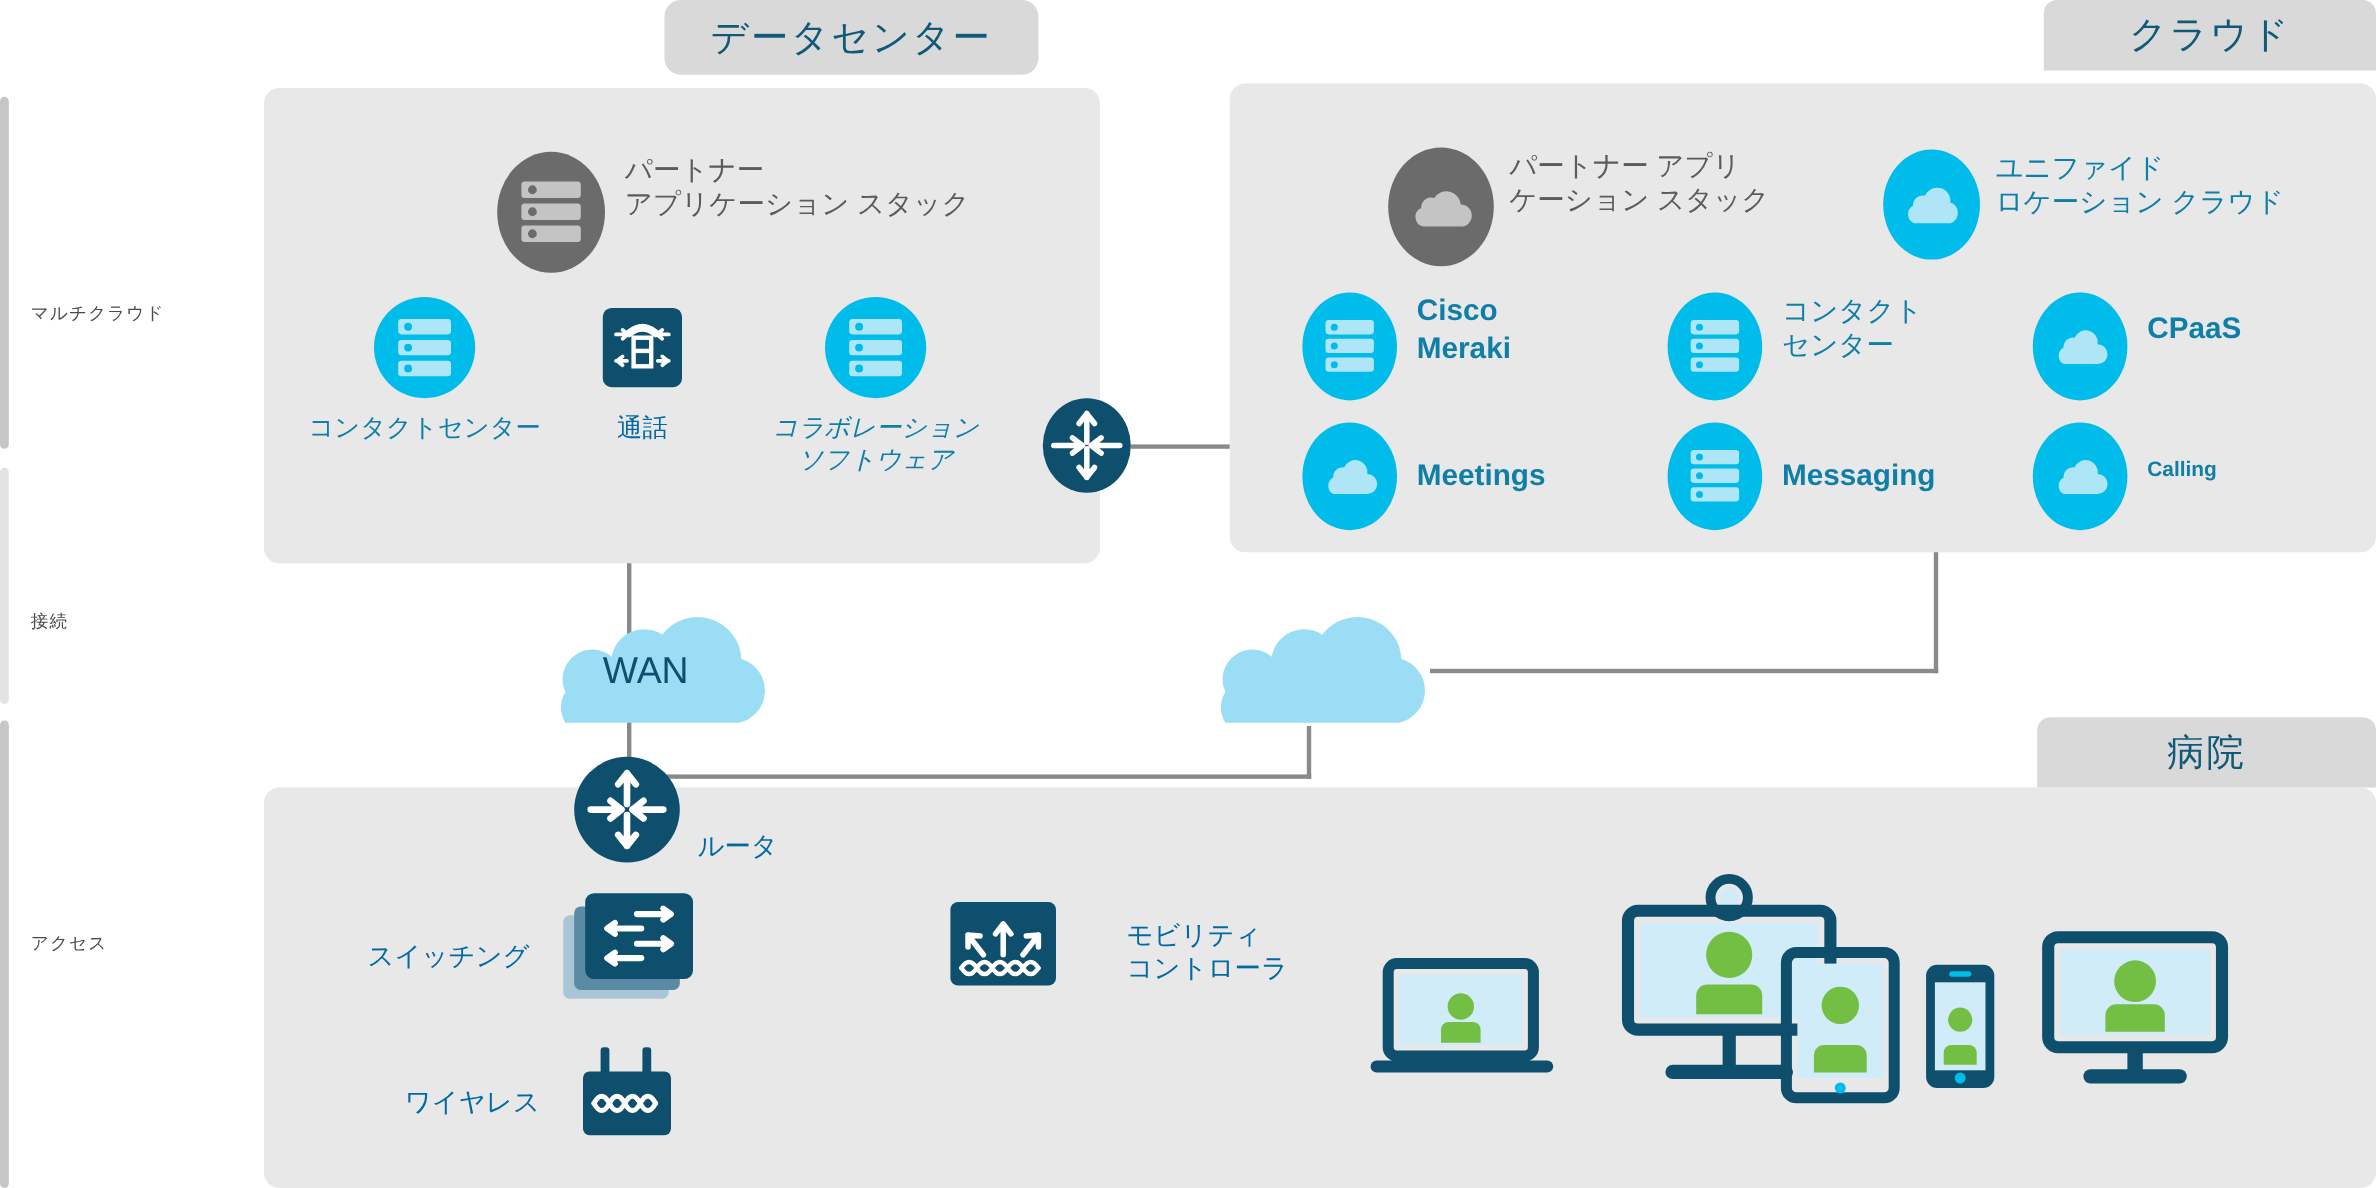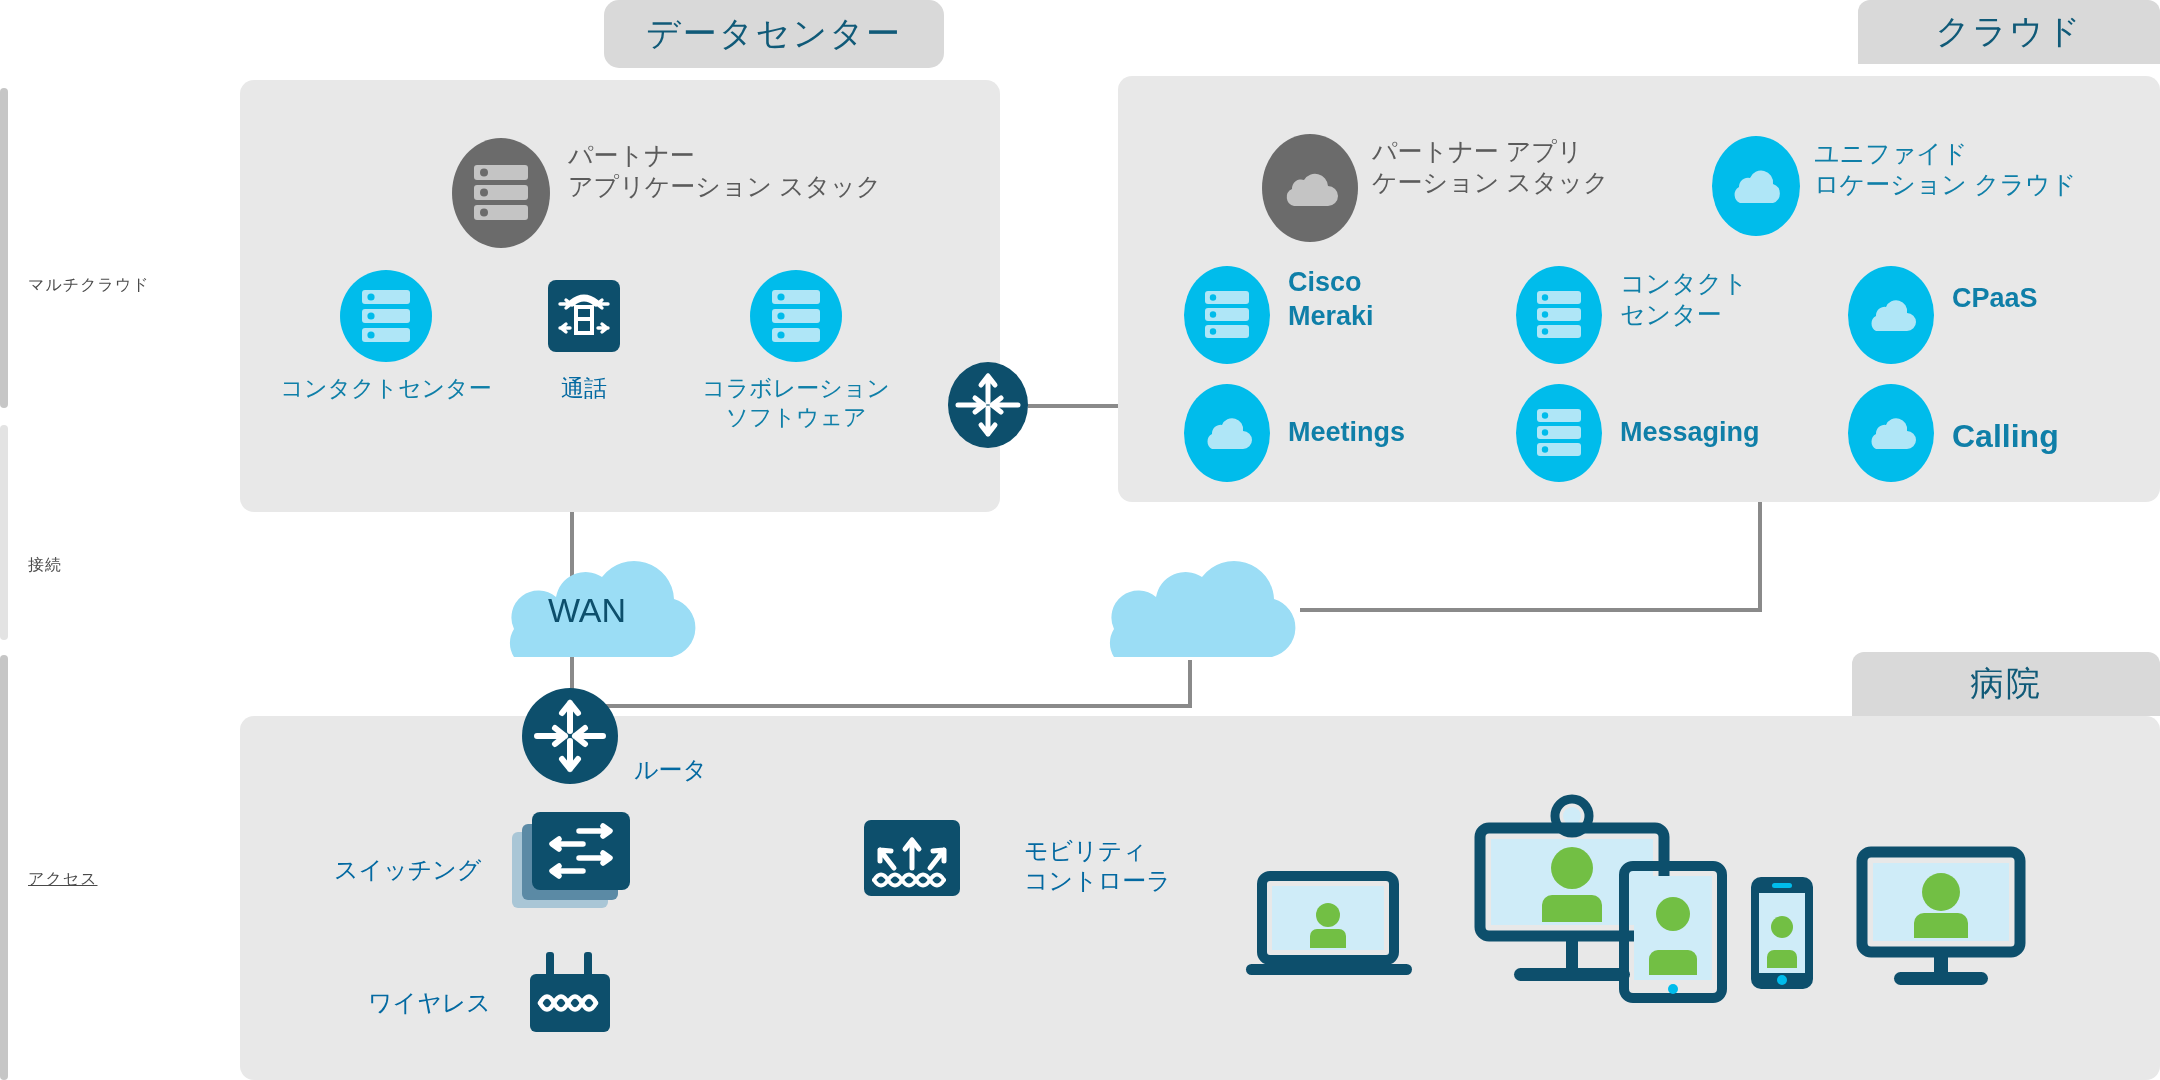--- a/index.html
+++ b/index.html
@@ -115,21 +115,21 @@
 
 <div id="stage">
 
   <div class="rail" style="top:88px;height:320px;"></div>
   <div class="zone-label" style="top:275px;">マルチクラウド</div>
 
   <div class="rail light" style="top:425px;height:215px;"></div>
   <div class="zone-label" style="top:555px;">接続</div>
 
   <div class="rail" style="top:655px;height:425px;"></div>
-  <div class="zone-label" style="top:869px;text-decoration:underline;">アクセス</div>
+  <div class="zone-label" style="top:848px;">アクセス</div>
 
   <div class="line v" style="left:570px;top:508px;height:85px;"></div>
 
   <div class="line h" style="left:1028px;top:404px;width:90px;"></div>
 
   <div class="line v" style="left:1758px;top:500px;height:112px;"></div>
   <div class="line h" style="left:1300px;top:608px;width:462px;"></div>
 
   <div class="line v" style="left:1188px;top:660px;height:48px;"></div>
   <div class="line h" style="left:578px;top:704px;width:614px;"></div>
@@ -195,21 +195,21 @@
   <div class="badge cyan" style="left:750px;top:270px;width:92px;height:92px;">
     <svg width="52" height="56" viewBox="0 0 52 56">
       <rect x="2" y="2" width="48" height="14" rx="3" fill="#AFE6F7"></rect>
       <rect x="2" y="21" width="48" height="14" rx="3" fill="#AFE6F7"></rect>
       <rect x="2" y="40" width="48" height="14" rx="3" fill="#AFE6F7"></rect>
       <circle cx="11" cy="9" r="3.6" fill="#00BCEB"></circle>
       <circle cx="11" cy="28" r="3.6" fill="#00BCEB"></circle>
       <circle cx="11" cy="47" r="3.6" fill="#00BCEB"></circle>
     </svg>
   </div>
-  <div class="node-label lbl-blue" style="left:676px;top:374px;width:240px;text-align:center;font-size:23px;">コラボレーション
+  <div class="node-label lbl-blue" style="left:676px;top:374px;width:240px;text-align:center;font-size:23px;font-style:italic;">コラボレーション
 ソフトウェア</div>
 
   <div class="abs" style="left:948px;top:362px;">
     <svg width="80" height="86" viewBox="0 0 80 86">
       <ellipse cx="40" cy="43" rx="40" ry="43" fill="#0d4f6c"></ellipse>
       <path d="M40 14 v26 M40 14 l-7 9 M40 14 l7 9" stroke="#ffffff" stroke-width="5" fill="none" stroke-linecap="round" stroke-linejoin="round"></path>
       <path d="M40 72 v-26 M40 72 l-7 -9 M40 72 l7 -9" stroke="#ffffff" stroke-width="5" fill="none" stroke-linecap="round" stroke-linejoin="round"></path>
       <path d="M10 43 h26 M36 43 l-9 -7 M36 43 l-9 7" stroke="#ffffff" stroke-width="5" fill="none" stroke-linecap="round" stroke-linejoin="round"></path>
       <path d="M70 43 h-26 M44 43 l9 -7 M44 43 l9 7" stroke="#ffffff" stroke-width="5" fill="none" stroke-linecap="round" stroke-linejoin="round"></path>
     </svg>
@@ -283,21 +283,21 @@
       <circle cx="10" cy="42.5" r="3.2" fill="#00BCEB"></circle>
     </svg>
   </div>
   <div class="node-label lbl-blue" style="left:1620px;top:416px;font-size:27px;font-weight:bold;">Messaging</div>
 
   <div class="badge cyan" style="left:1848px;top:384px;width:86px;height:98px;">
     <svg width="54" height="40" viewBox="0 0 54 40">
       <path d="M12 36 h31 a9 9 0 0 0 0 -18 a11 11 0 0 0 -21 -6 a8.5 8.5 0 0 0 -10 9 a8.5 8.5 0 0 0 0 15 z" fill="#AFE6F7"></path>
     </svg>
   </div>
-  <div class="node-label lbl-blue" style="left:1952px;top:416px;font-size:32px;font-weight:bold;">Calling</div>
+  <div class="node-label lbl-blue" style="left:1952px;top:416px;font-size:19px;font-weight:bold;">Calling</div>
 
   <div class="skycloud" style="left:452px;top:545px;width:270px;height:115px;">
     <svg width="270" height="115" viewBox="0 0 270 115">
       <path d="M62 112 h158 a30 30 0 0 0 2 -58 a40 40 0 0 0 -72 -22 a30 30 0 0 0 -46 20 a27 27 0 0 0 -42 32 a26 26 0 0 0 0 28 z" fill="#9BDDF5"></path>
     </svg>
     <div class="ctext" style="top:46px;">WAN</div>
   </div>
 
   <div class="skycloud" style="left:1052px;top:545px;width:270px;height:115px;">
     <svg width="270" height="115" viewBox="0 0 270 115">

